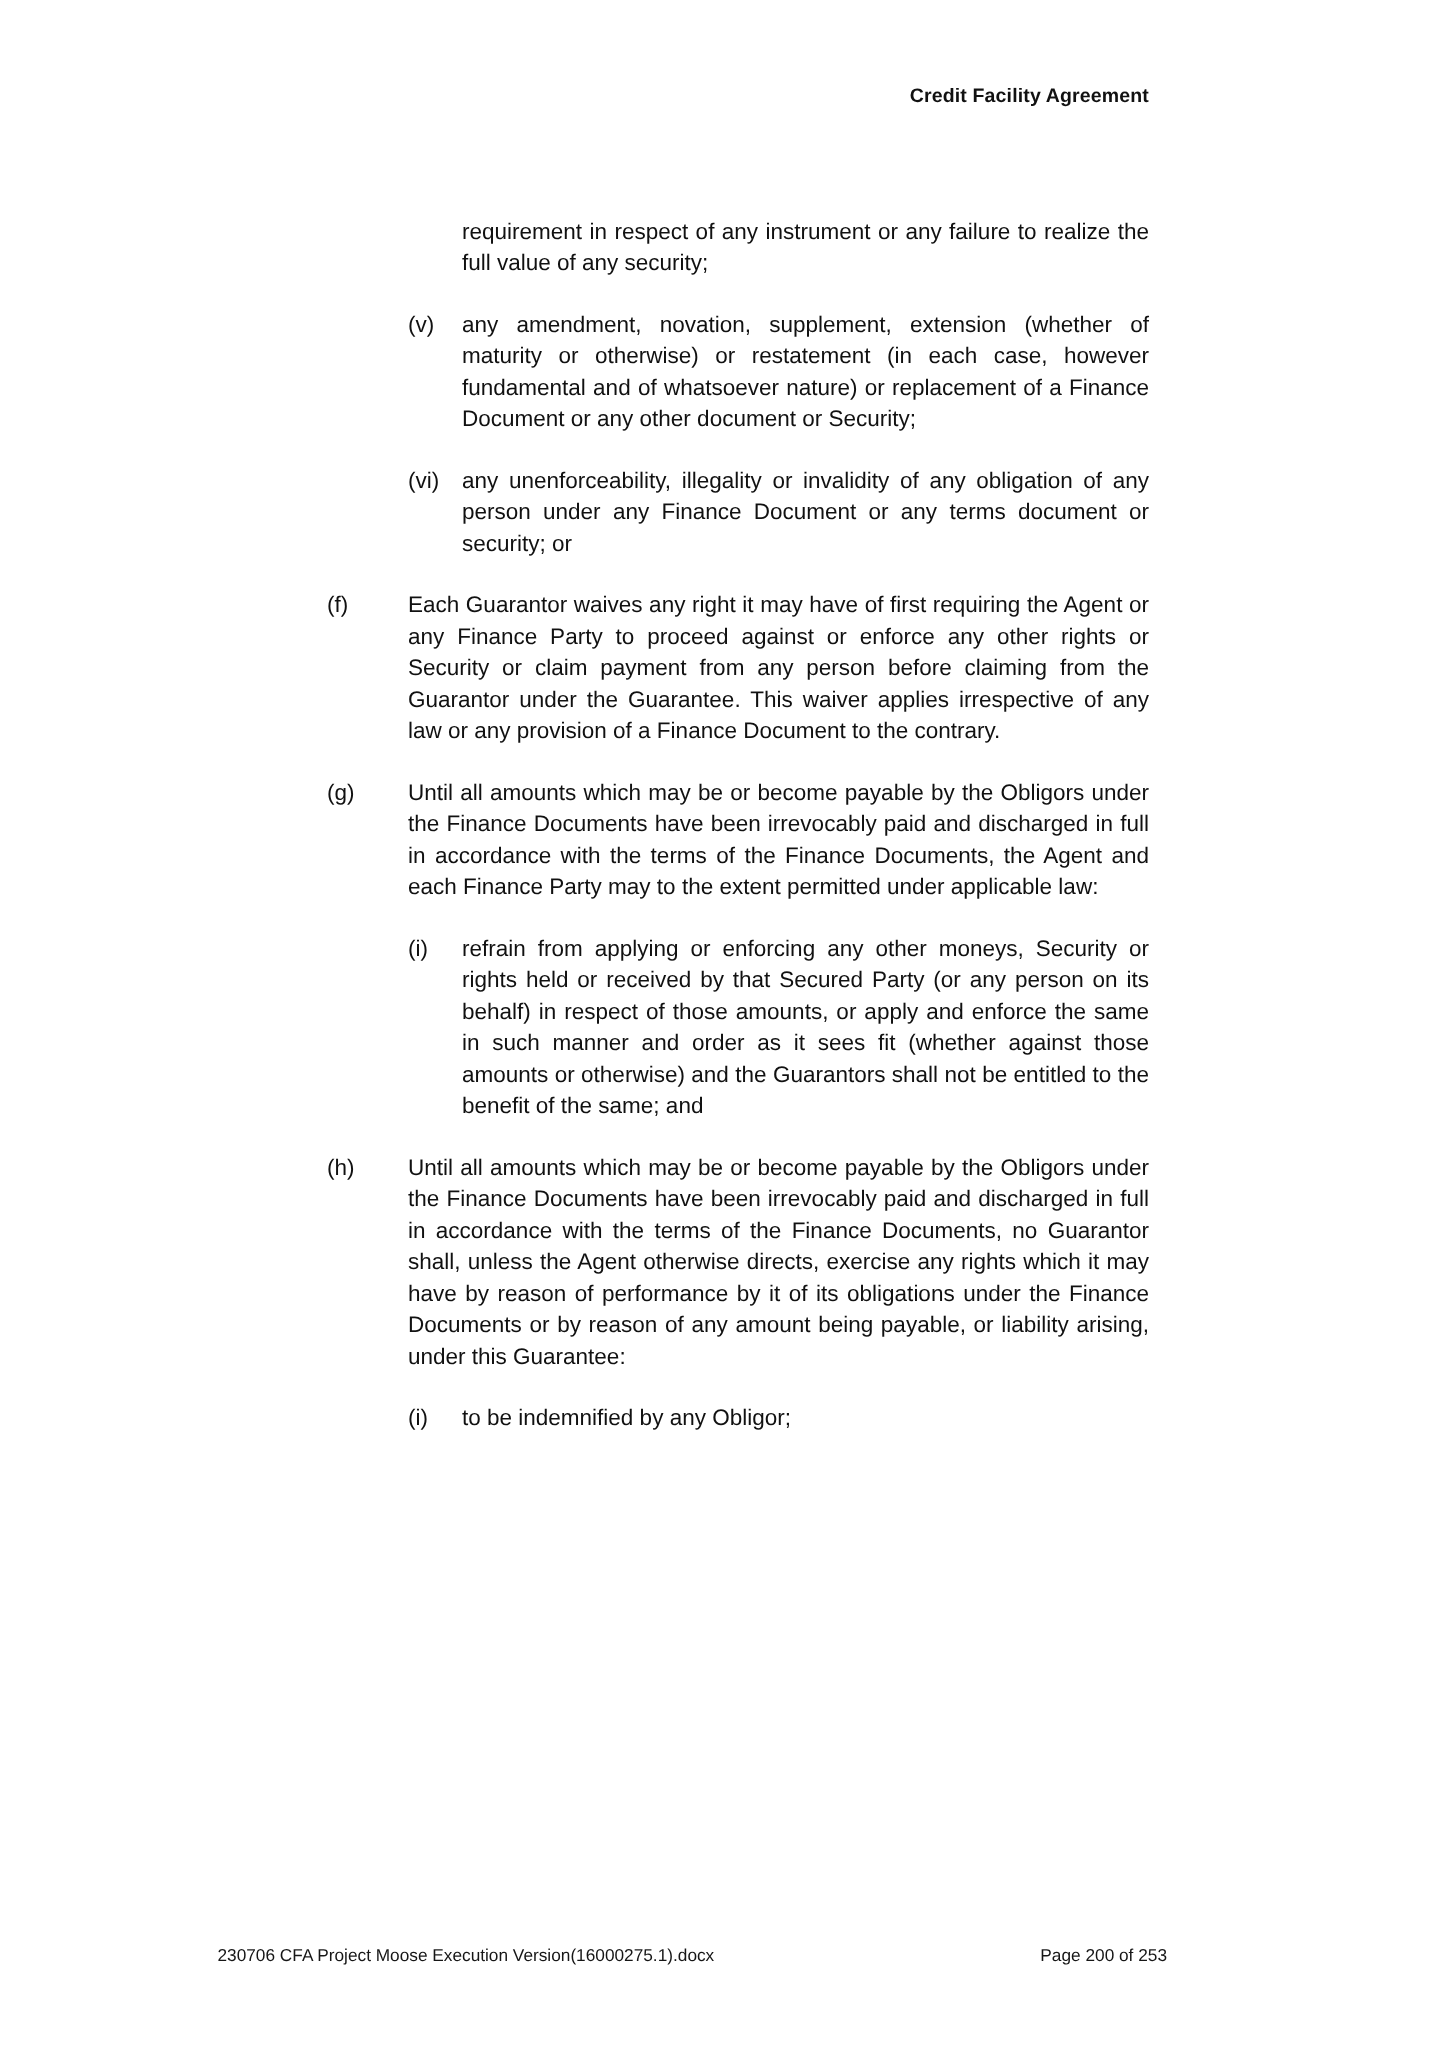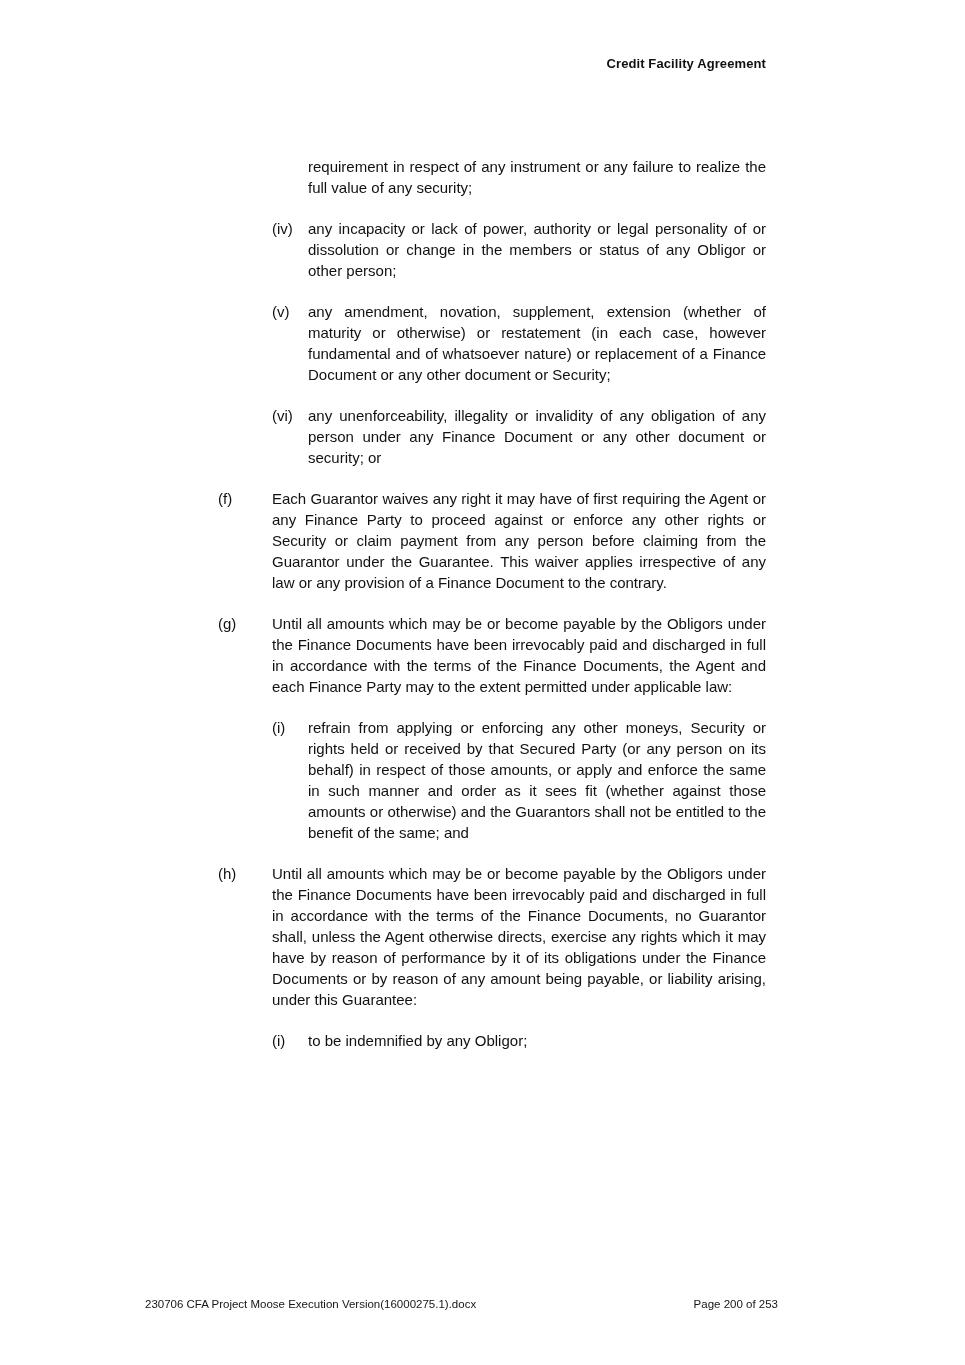--- a/index.html
+++ b/index.html
@@ -18,21 +18,21 @@
     top: 56px;
     left: 145px;
     right: 120px;
     text-align: right;
     font-size: 13px;
     font-weight: 700;
     letter-spacing: 0.1px;
   }
   .content {
     position: absolute;
-    top: 156px;
+    top: 144px;
     left: 218px;
     right: 120px;
     font-size: 15px;
     line-height: 21px;
     text-align: justify;
   }
   .clause { display: flex; margin-bottom: 20px; }
   .clause .lbl { flex: 0 0 54px; text-align: left; }
   .clause .txt { flex: 1 1 auto; }
   .clause.lvl2 { margin-left: 54px; }
@@ -57,33 +57,29 @@
   <div class="header">
     <span>Credit Facility Agreement</span>
   </div>
 
   <div class="content">
 
     <div class="clause lvl2 cont">
       <div class="txt">requirement in respect of any instrument or any failure to realize the full value of any security;</div>
     </div>
 
-    <div class="clause lvl2">
-      <span class="lbl">(iv)</span>
-      <div class="txt">any incapacity or lack of power, authority or legal personality of or dissolution or change in the members or status of any Obligor or other person;</div>
-    </div>
 
     <div class="clause lvl2">
       <span class="lbl">(v)</span>
       <div class="txt">any amendment, novation, supplement, extension (whether of maturity or otherwise) or restatement (in each case, however fundamental and of whatsoever nature) or replacement of a Finance Document or any other document or Security;</div>
     </div>
 
     <div class="clause lvl2">
       <span class="lbl">(vi)</span>
-      <div class="txt">any unenforceability, illegality or invalidity of any obligation of any person under any Finance Document or any other document or security; or</div>
+      <div class="txt">any unenforceability, illegality or invalidity of any obligation of any person under any Finance Document or any terms document or security; or</div>
     </div>
 
 
     <div class="clause">
       <span class="lbl">(f)</span>
       <div class="txt">Each Guarantor waives any right it may have of first requiring the Agent or any Finance Party to proceed against or enforce any other rights or Security or claim payment from any person before claiming from the Guarantor under the Guarantee. This waiver applies irrespective of any law or any provision of a Finance Document to the contrary.</div>
     </div>
 
     <div class="clause">
       <span class="lbl">(g)</span>

